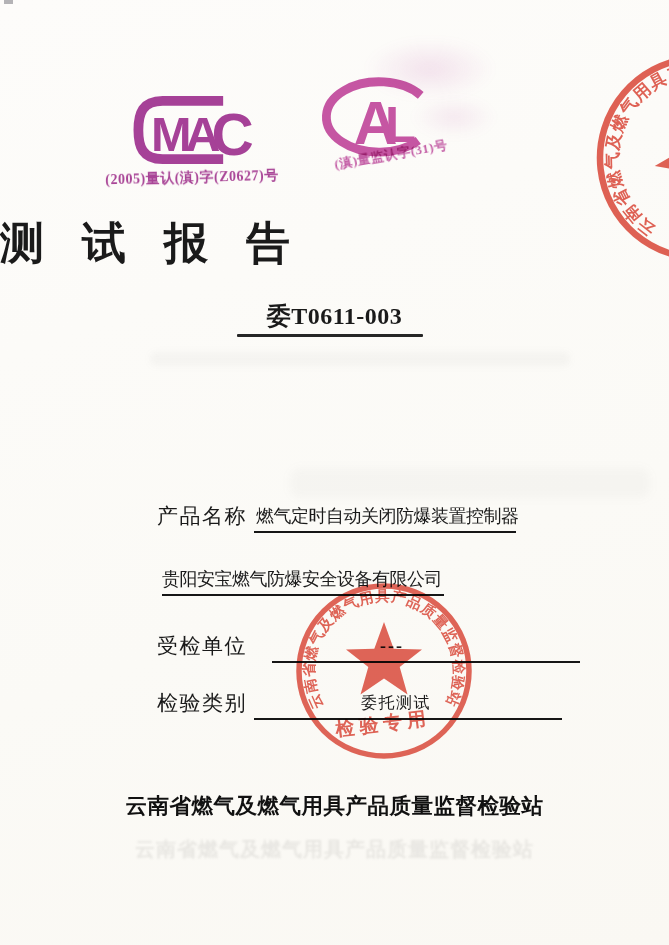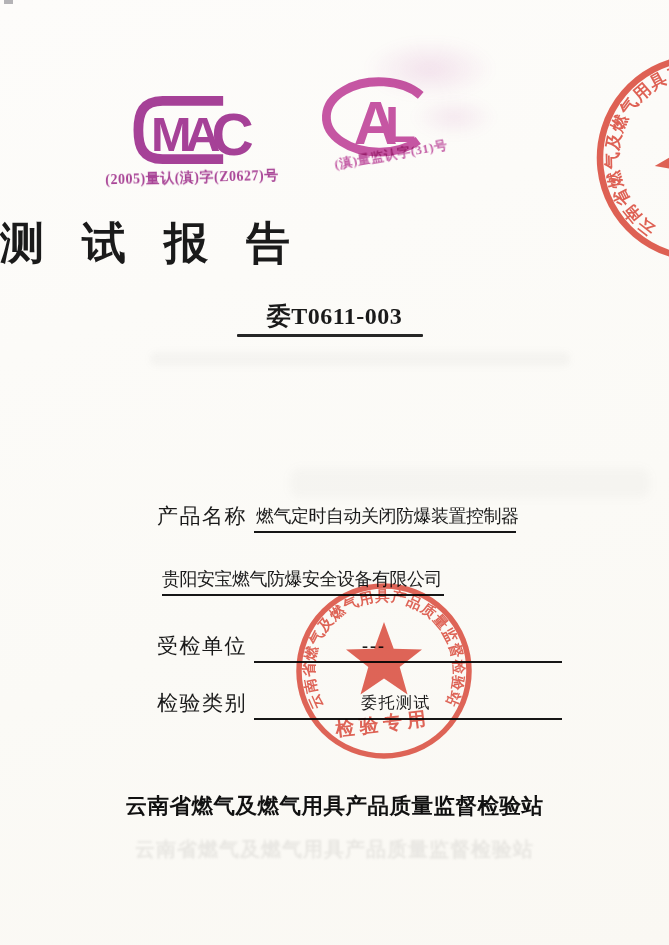--- a/index.html
+++ b/index.html
@@ -49,21 +49,21 @@
     font-size:21px; letter-spacing:1.5px; line-height:34px; width:92px;
     white-space:nowrap;
   }
   .field-line{
     border-bottom:2px solid #161616; margin-left:5px; min-height:32px;
     display:flex; align-items:flex-end; box-sizing:border-box; padding:0 2px 2px 2px;
   }
   .field-value{font-size:18px; letter-spacing:-0.5px; line-height:26px; white-space:nowrap;}
   .row-1{top:499px;} .row-1 .field-line{width:262px; justify-content:flex-start;}
   .row-2{top:564px;} .row-2 .field-line{width:282px; justify-content:flex-end;}
-  .row-3{top:629px;} .row-3 .field-line{width:308px; justify-content:center;}
+  .row-3{top:629px;gap:18px;} .row-3 .field-line{width:308px; justify-content:center;}
   .row-3 .field-value{font-weight:700; letter-spacing:2px; transform:translateX(-34px);}
   .row-4{top:686px;} .row-4 .field-line{width:308px; justify-content:center;}
   .row-4 .field-value{font-size:16px; letter-spacing:1.5px; transform:translateX(-12px);}
   .footer-org{
     position:absolute; top:790px; left:0; width:100%; text-align:center;
     font-family:"Liberation Sans", sans-serif; font-weight:700;
     font-size:21.5px; letter-spacing:.5px; line-height:32px; color:#111;
   }
   
   .ghost{position:absolute; pointer-events:none;}

